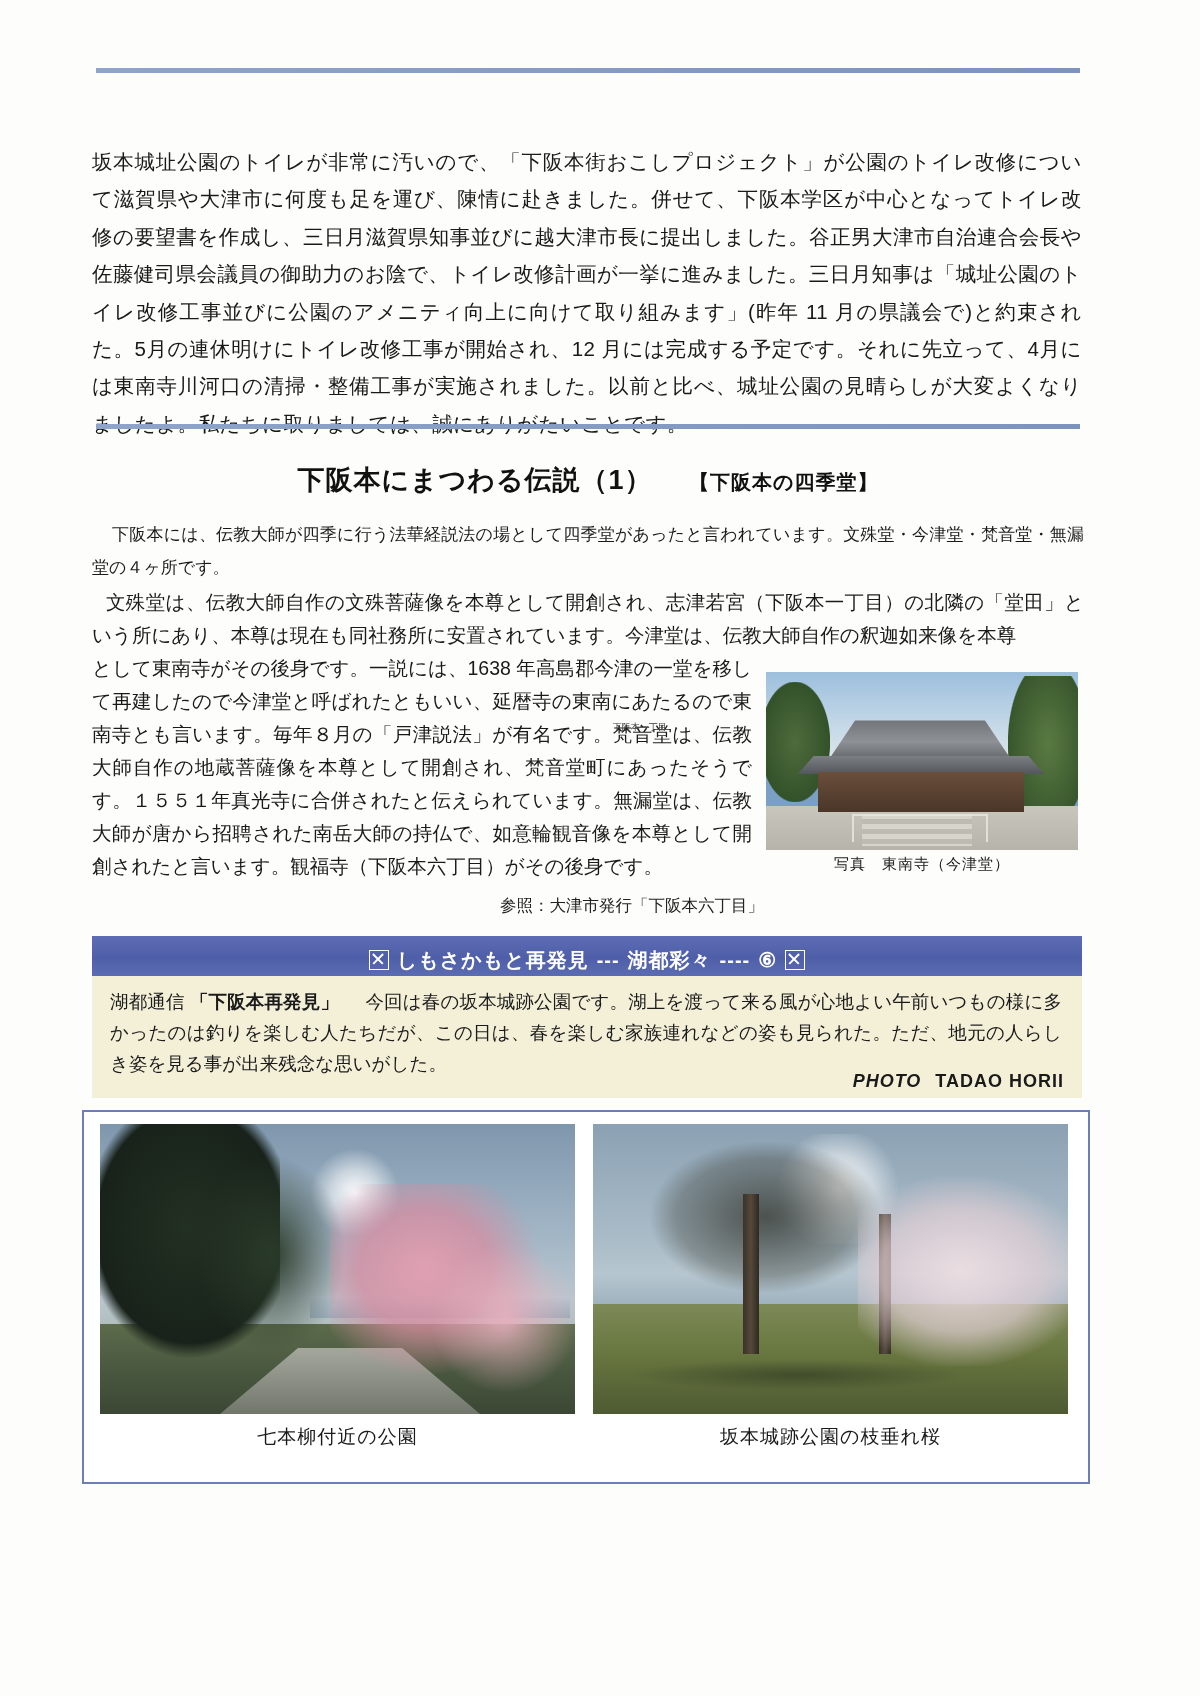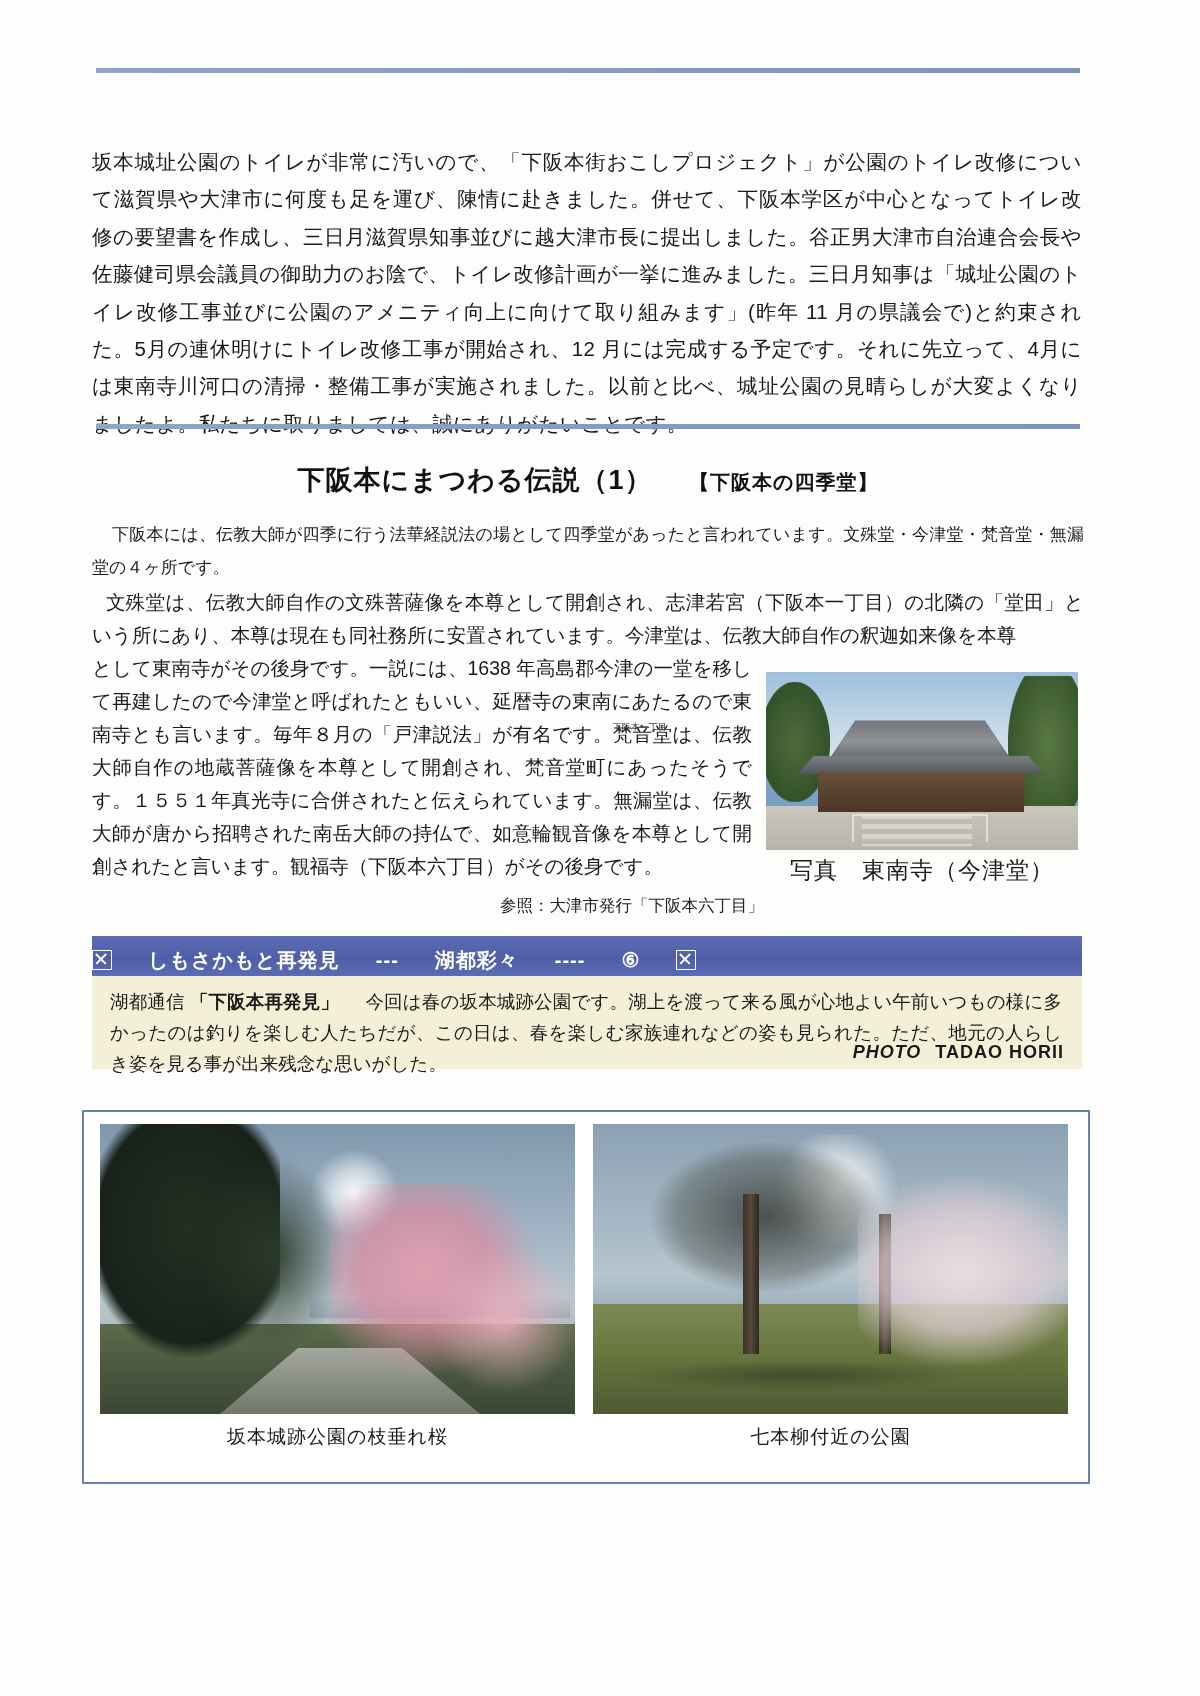--- a/index.html
+++ b/index.html
@@ -186,33 +186,33 @@
   }
   .temple-photo .rail {
     position:absolute; left: 86px; bottom: 8px; width: 132px; height: 26px;
     border: 2px solid #e8e6de; border-bottom: none; opacity: .85;
   }
   .photo-caption {
     position: absolute;
     left: 766px; top: 855px;
     width: 312px;
     text-align: center;
-    font-size: 23px;
+    font-size: 15px;
     letter-spacing: 1px;
   }
   
   .banner {
     position: absolute;
     left: 92px; top: 936px;
     width: 990px; height: 48px;
     background: linear-gradient(to bottom, #5d6cb4 0%, #4e5ea8 45%, #6272b8 100%);
     display: flex;
     align-items: center;
-    justify-content: flex-start;
-    gap: 36px;
+    justify-content: center;
+    gap: 8px;
     color: #ffffff;
     font-weight: bold;
     font-size: 20px;
     letter-spacing: 1px;
   }
   .banner .x-mark {
     display: inline-block;
     width: 18px; height: 18px;
     border: 1.5px solid #ffffff;
     position: relative;
@@ -224,21 +224,21 @@
     left: 1px; top: 7px;
     width: 14px; height: 1.5px;
     background: #fff;
   }
   .banner .x-mark:before { transform: rotate(45deg); }
   .banner .x-mark:after { transform: rotate(-45deg); }
   
   .cream {
     position: absolute;
     left: 92px; top: 976px;
-    width: 990px; height: 93px;
+    width: 990px; height: 122px;
     background: #f4f0d8;
   }
   .cream-text {
     position: absolute;
     left: 18px; top: 10px;
     width: 952px;
     font-size: 18.5px;
     line-height: 31px;
     color: #1b1b1b;
     text-align: justify;
@@ -443,18 +443,18 @@
         <div class="lake"></div>
         <div class="ground"></div>
         <div class="shadow"></div>
         <div class="canopy"></div>
         <div class="trunk"></div>
         <div class="trunk2"></div>
         <div class="blossomR"></div>
       </div>
     </div>
     <div class="pic-caps">
+      <div class="pic-cap">七本柳付近の公園</div>
       <div class="pic-cap">坂本城跡公園の枝垂れ桜</div>
-      <div class="pic-cap">七本柳付近の公園</div>
     </div>
   </div>
 
 </div>
 
 </body></html>

